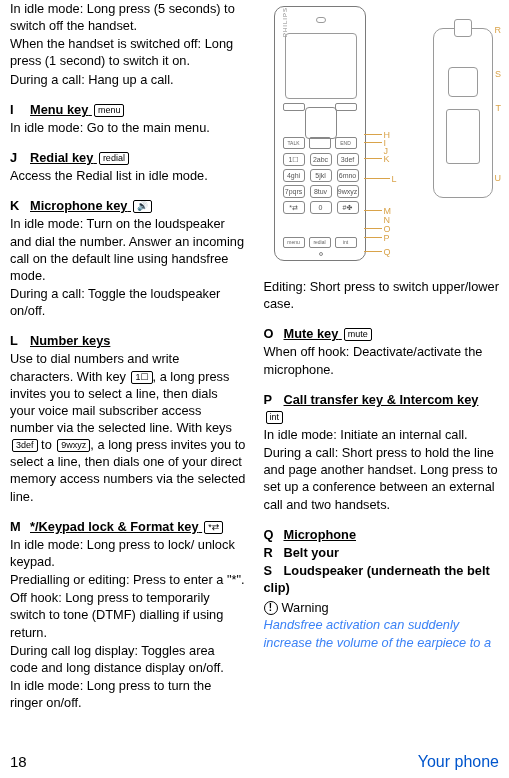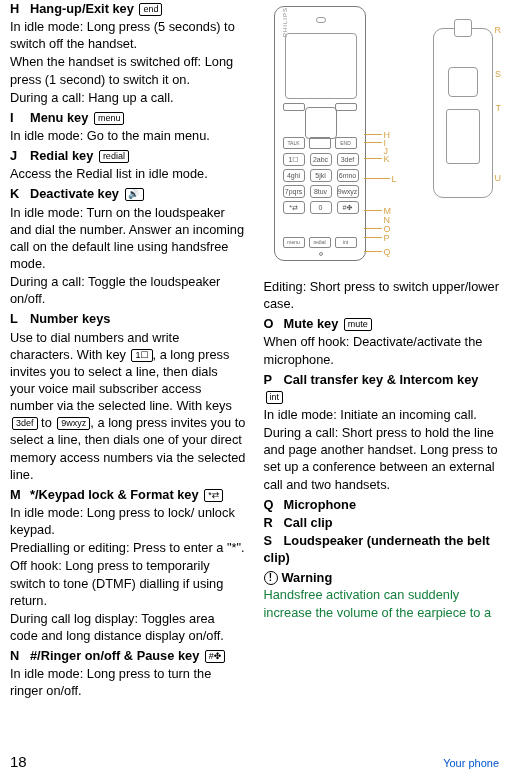--- a/index.html
+++ b/index.html
@@ -1,31 +1,31 @@
 <!DOCTYPE html>
 <html><head>
 <meta charset="utf-8">
 <style>
   * { box-sizing: border-box; margin: 0; padding: 0; }
   html, body { width: 509px; height: 778px; font-family: "Gill Sans", "Gill Sans MT", "Segoe UI", Arial, sans-serif; font-size: 12.8px; line-height: 1.34; color: #000; background: #fff; }
   .page { display: flex; flex-direction: column; height: 100%; padding: 0 10px 6px 10px; }
   .cols { display: flex; gap: 18px; flex: 1; }
   .col { flex: 1 1 0; }
   p { margin: 0 0 1px 0; }
-  .entry { margin-top: 3px; }
+  .entry { margin-top: 13px; text-decoration: underline; }
   .head { font-weight: bold; }
   .head .letter { display: inline-block; width: 20px; }
   .keybox { display: inline-block; border: 1px solid #000; border-radius: 2px; font-size: 9px; line-height: 1; padding: 1px 3px; vertical-align: 1px; min-width: 16px; text-align: center; font-weight: normal; margin-left: 2px; }
   .warnrow { display: flex; align-items: center; gap: 4px; margin-top: 3px; }
   .warnicon { width: 14px; height: 14px; border: 1.5px solid #000; border-radius: 50%; display: flex; align-items: center; justify-content: center; font-size: 10px; font-weight: bold; }
-  .warntitle { font-weight: bold; }
-  .warntext { color: #15803d; }
+  .warntitle { font-weight: normal; }
+  .warntext { color: #3b82f6; font-style: italic; }
   .footer { display: flex; justify-content: space-between; align-items: baseline; margin-top: 0; }
   .pagenum { font-size: 15px; }
-  .footlabel { color: #0055cc; font-size: 11px; }
+  .footlabel { color: #0055cc; font-size: 16px; }
   
   .diagram { position: relative; width: 100%; height: 270px; margin-bottom: 8px; }
   .handset { position: absolute; left: 10px; top: 6px; width: 92px; height: 255px; border: 1px solid #7a7a7a; border-radius: 10px; background: #fff; }
   .screen { position: absolute; left: 10px; top: 26px; width: 72px; height: 66px; border: 1px solid #9a9a9a; border-radius: 4px; }
   .earp { position: absolute; left: 41px; top: 10px; width: 10px; height: 6px; border: 1px solid #9a9a9a; border-radius: 3px; }
   .brand { position: absolute; left: 6px; top: 30px; font-size: 6px; letter-spacing: 1px; color: #888; transform: rotate(-90deg); transform-origin: left top; }
   .softrow, .midrow, .keypad, .lastrow { position: absolute; left: 8px; right: 8px; display: flex; justify-content: space-between; }
   .softrow { top: 96px; }
   .softkey { width: 22px; height: 8px; border: 1px solid #888; border-radius: 2px; }
   .nav { position: absolute; left: 30px; top: 100px; width: 32px; height: 32px; border: 1px solid #888; border-radius: 4px; }
@@ -43,42 +43,38 @@
   .spk { position: absolute; left: 50%; top: 38px; transform: translateX(-50%); width: 30px; height: 30px; border: 1px solid #9a9a9a; border-radius: 4px; }
   .batt { position: absolute; left: 50%; top: 80px; transform: translateX(-50%); width: 34px; height: 55px; border: 1px solid #9a9a9a; border-radius: 3px; }
 </style>
 </head>
 <body>
 
 <div class="page">
   <div class="cols">
 
     <div class="col">
-      <p class="head">
-        <span class="letter">H</span><span>Hang-up/Exit key</span>
-        <span class="keybox">end</span>
-      </p>
       <p>In idle mode: Long press (5 seconds) to switch off the handset.</p>
       <p>When the handset is switched off: Long press (1 second) to switch it on.</p>
       <p>During a call: Hang up a call.</p>
 
       <p class="head entry">
         <span class="letter">I</span><span>Menu key</span>
         <span class="keybox">menu</span>
       </p>
       <p>In idle mode: Go to the main menu.</p>
 
       <p class="head entry">
         <span class="letter">J</span><span>Redial key</span>
         <span class="keybox">redial</span>
       </p>
       <p>Access the Redial list in idle mode.</p>
 
       <p class="head entry">
-        <span class="letter">K</span><span>Deactivate key</span>
+        <span class="letter">K</span><span>Microphone key</span>
         <span class="keybox">🔊</span>
       </p>
       <p>In idle mode: Turn on the loudspeaker and dial the number. Answer an incoming call on the default line using handsfree mode.</p>
       <p>During a call: Toggle the loudspeaker on/off.</p>
 
       <p class="head entry">
         <span class="letter">L</span><span>Number keys</span>
       </p>
       <p>
         <span>Use to dial numbers and write characters. With key </span><span class="keybox">1☐</span><span>, a long press invites you to select a line,  then dials your voice mail subscriber access number via the selected line. With keys </span><span class="keybox">3def</span><span> to </span><span class="keybox">9wxyz</span><span>, a long press invites you to select a line, then dials one of your direct memory access numbers via the selected line.</span>
@@ -86,24 +82,20 @@
 
       <p class="head entry">
         <span class="letter">M</span><span>*/Keypad lock &amp; Format key</span>
         <span class="keybox">*⇄</span>
       </p>
       <p>In idle mode: Long press to lock/ unlock keypad.</p>
       <p>Predialling or editing: Press to enter a "*".</p>
       <p>Off hook: Long press to temporarily switch to tone (DTMF) dialling if using return.</p>
       <p>During call log display: Toggles area code and long distance display on/off.</p>
 
-      <p class="head entry">
-        <span class="letter">N</span><span>#/Ringer on/off &amp; Pause key</span>
-        <span class="keybox">#✤</span>
-      </p>
       <p>In idle mode: Long press to turn the ringer on/off.</p>
     </div>
 
     <div class="col">
       <div class="diagram">
 
         <div class="handset">
           <div class="earp"></div>
           <div class="brand">PHILIPS</div>
           <div class="screen"></div>
@@ -175,28 +167,28 @@
       <p class="head entry">
         <span class="letter">O</span><span>Mute key</span>
         <span class="keybox">mute</span>
       </p>
       <p>When off hook: Deactivate/activate the microphone.</p>
 
       <p class="head entry">
         <span class="letter">P</span><span>Call transfer key &amp; Intercom key</span>
         <span class="keybox">int</span>
       </p>
-      <p>In idle mode: Initiate an incoming call.</p>
+      <p>In idle mode: Initiate an internal call.</p>
       <p>During a call: Short press to hold the line and page another handset. Long press to set up a conference between an external call and two handsets.</p>
 
       <p class="head entry">
         <span class="letter">Q</span><span>Microphone</span>
       </p>
       <p class="head">
-        <span class="letter">R</span><span>Call clip</span>
+        <span class="letter">R</span><span>Belt your</span>
       </p>
       <p class="head">
         <span class="letter">S</span><span>Loudspeaker (underneath the belt clip)</span>
       </p>
 
       <div class="warnrow">
         <div class="warnicon">!</div>
         <span class="warntitle">Warning</span>
       </div>
       <p class="warntext">Handsfree activation can suddenly increase the volume of the earpiece to a</p>

